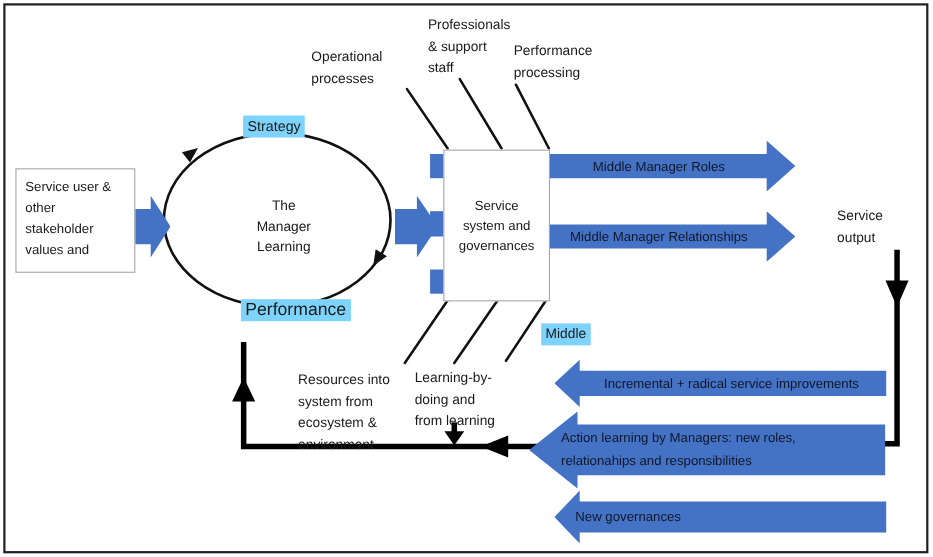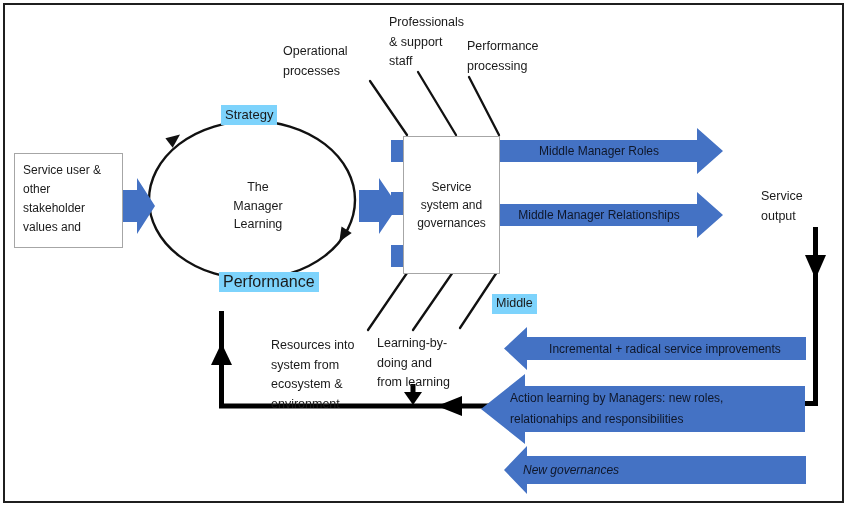--- a/index.html
+++ b/index.html
@@ -40,21 +40,21 @@
   #mm-roles{top:128px;}
   #mm-rel{top:192px;}
   #mm-resp{top:233px;}
 
   #fb-impr{left:504px;top:327px;width:302px;height:43px;justify-content:center;padding-left:20px;box-sizing:border-box;
     clip-path:polygon(302px 10px,23px 10px,23px 0,0 21.5px,23px 43px,23px 33px,302px 33px);}
   #fb-action{left:481px;top:374px;width:324px;height:70px;padding-left:29px;box-sizing:border-box;
     clip-path:polygon(324px 12px,44px 12px,44px 0,0 35px,44px 70px,44px 58px,324px 58px);}
   #fb-action .twoline{line-height:21px;}
   #fb-gov{left:504px;top:446px;width:302px;height:48px;padding-left:19px;box-sizing:border-box;
-    clip-path:polygon(302px 10px,23px 10px,23px 0,0 24px,23px 48px,23px 38px,302px 38px);font-style:italic;}
+    clip-path:polygon(302px 10px,23px 10px,23px 0,0 24px,23px 48px,23px 38px,302px 38px);}
 
   
   #op-label{left:283px;top:42px;}
   #prof-label{left:389px;top:13px;}
   #info-label{left:467px;top:37px;}
   #strategy{left:221px;top:105px;font-size:13px;}
   #performance{left:219px;top:272px;font-size:16px;}
   #tlm{left:210px;top:178px;width:96px;line-height:18.5px;}
   #out-label{left:761px;top:187px;}
   #culture-label{left:492px;top:294px;}

